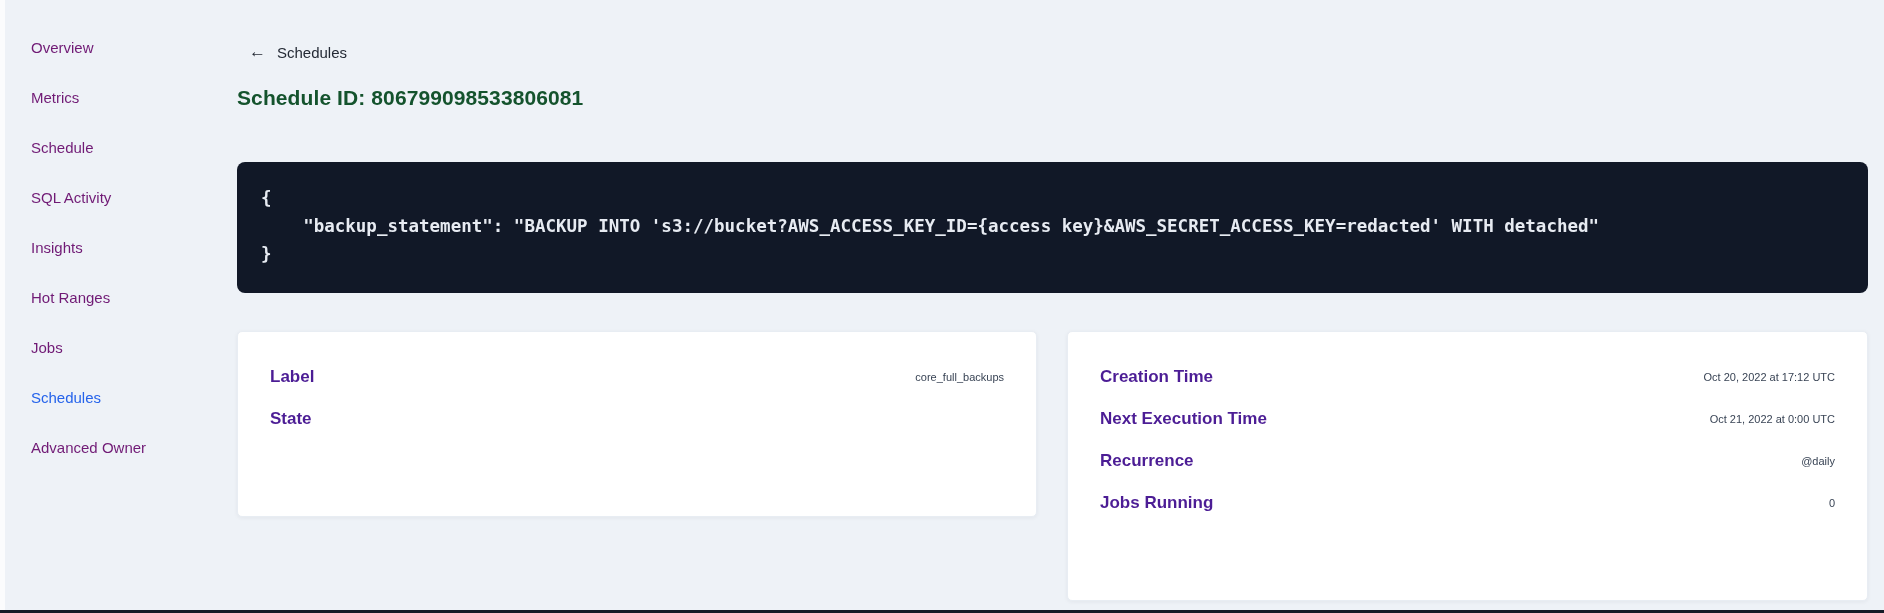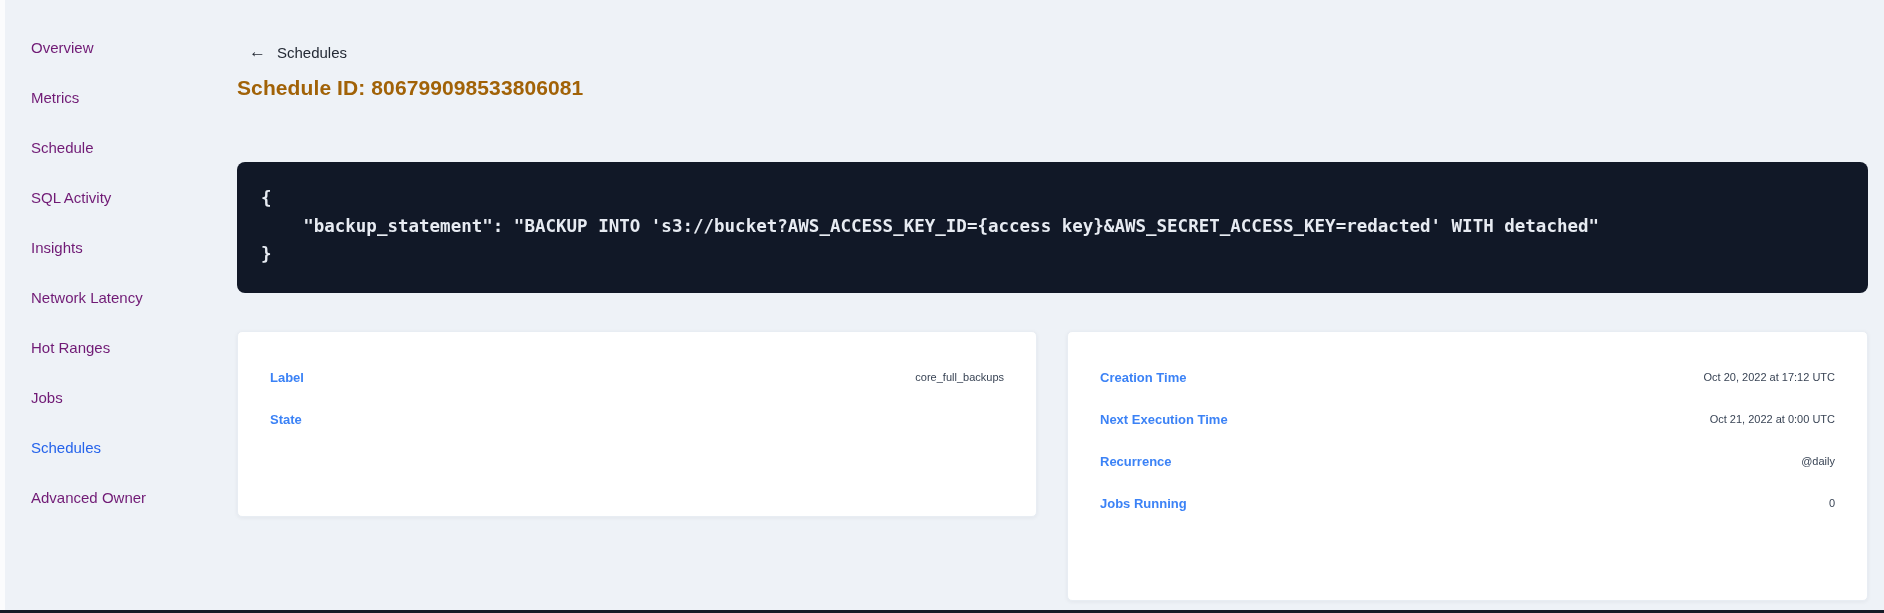--- a/index.html
+++ b/index.html
@@ -52,24 +52,24 @@
     color: #242a35;
     cursor: pointer;
   }
   .back-arrow {
     font-size: 17px;
     margin-right: 11px;
     color: #242a35;
   }
   .page-title {
     position: absolute;
-    left: 237px; top: 76px;
+    left: 237px; top: 86px;
     font-size: 21px;
     font-weight: 600;
-    color: #a16207;
+    color: #14532d;
     letter-spacing: 0.1px;
   }
 
   
   .code-block {
     position: absolute;
     left: 237px; top: 162px;
     width: 1631px; height: 131px;
     box-sizing: border-box;
     background: #111827;
@@ -104,23 +104,23 @@
     left: 1067px; top: 331px;
     width: 801px; height: 270px;
   }
   .meta-row {
     height: 42px;
     display: flex;
     align-items: center;
     justify-content: space-between;
   }
   .meta-label {
-    font-size: 13px;
+    font-size: 17px;
     font-weight: 700;
-    color: #3b82f6;
+    color: #4c1d95;
   }
   .meta-value {
     font-size: 11px;
     font-weight: 400;
     color: #394455;
     text-align: right;
   }
 
   .bottom-bar {
     position: absolute;
@@ -135,21 +135,20 @@
 <div class="screen">
 
   <div class="left-edge"></div>
 
   <nav class="sidebar">
     <div class="nav-item">Overview</div>
     <div class="nav-item">Metrics</div>
     <div class="nav-item">Schedule</div>
     <div class="nav-item">SQL Activity</div>
     <div class="nav-item">Insights</div>
-    <div class="nav-item">Network Latency</div>
     <div class="nav-item">Hot Ranges</div>
     <div class="nav-item">Jobs</div>
     <div class="nav-item active">Schedules</div>
     <div class="nav-item">Advanced Owner</div>
   </nav>
 
   <div class="back-link">
     <span class="back-arrow">←</span>
     <span>Schedules</span>
   </div>

